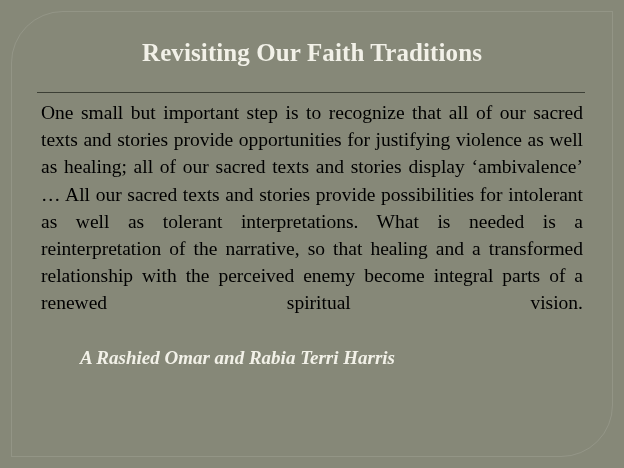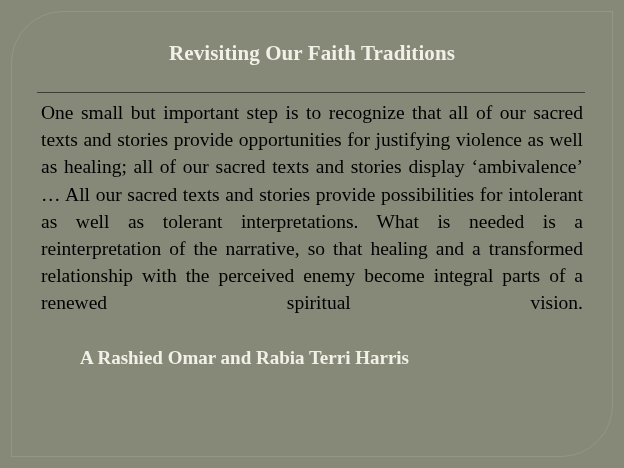--- a/index.html
+++ b/index.html
@@ -32,21 +32,21 @@
     pointer-events: none;
   }
 
   .slide-title {
     position: absolute;
     left: 0;
     right: 0;
     top: 40px;
     text-align: center;
     color: #f2f1e8;
-    font-size: 21px;
+    font-size: 25px;
     font-weight: bold;
     letter-spacing: 0.1px;
     line-height: 26px;
     white-space: nowrap;
   }
 
   .title-rule {
     position: absolute;
     left: 37px;
     top: 92px;
@@ -79,20 +79,21 @@
     width: 100%;
   }
 
   .attribution {
     margin: 0;
     padding-left: 39px;
     color: #f2f1e8;
     font-size: 19px;
     line-height: 27px;
     font-weight: bold;
+    font-style: italic;
     text-align: left;
     white-space: nowrap;
   }
 </style>
 </head>
 <body>
 
 <div class="slide">
 
   <div class="slide-frame"></div>

